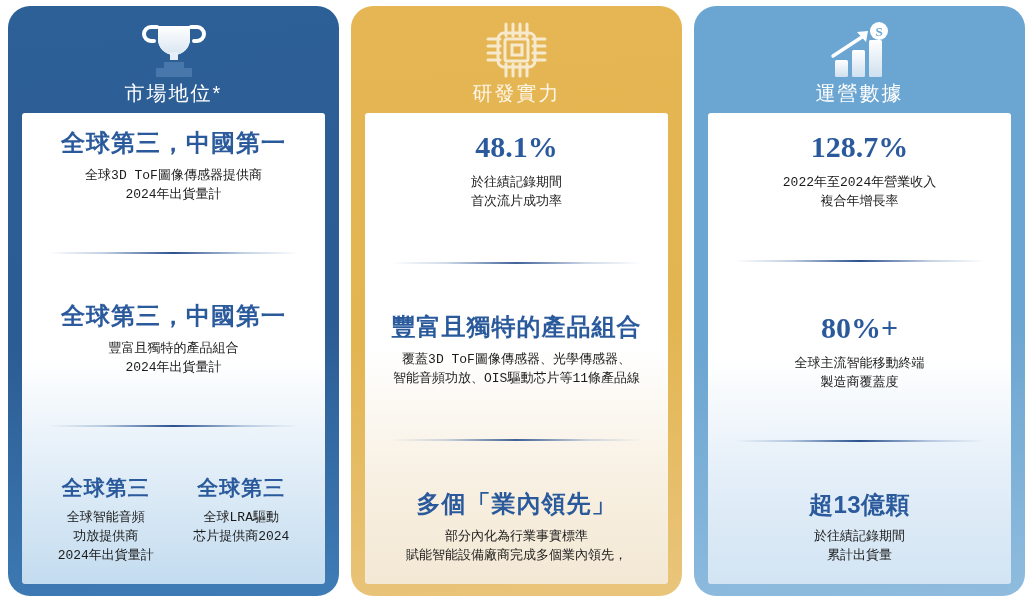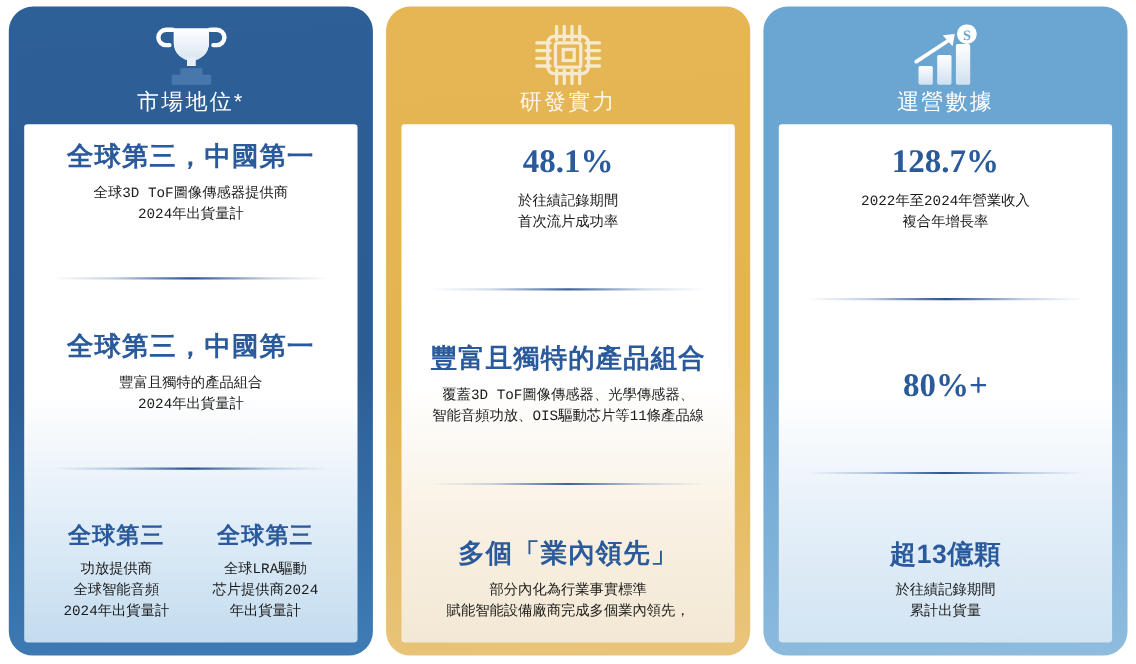--- a/index.html
+++ b/index.html
@@ -187,31 +187,30 @@
           <span>2024年出貨量計</span>
         </div>
       </div>
 
       <div class="divider"></div>
 
       <div class="split">
         <div class="stat">
           <div class="stat-head cjk">全球第三</div>
           <div class="stat-sub">
+            <span>全球智能音頻</span>
             <span>功放提供商</span>
-            <span>全球智能音頻</span>
             <span>2024年出貨量計</span>
           </div>
         </div>
         <div class="stat">
           <div class="stat-head cjk">全球第三</div>
           <div class="stat-sub">
             <span>全球LRA驅動</span>
             <span>芯片提供商2024</span>
-            <span>年出貨量計</span>
           </div>
         </div>
       </div>
 
     </div>
   </div>
 
   <div class="card gold">
     <div class="icon-wrap">
       <svg width="66" height="60" viewBox="0 0 66 60">
@@ -300,20 +299,24 @@
         <div class="stat-sub">
           <span>2022年至2024年營業收入</span>
           <span>複合年增長率</span>
         </div>
       </div>
 
       <div class="divider"></div>
 
       <div class="stat">
         <div class="stat-head num">80%+</div>
+        <div class="stat-sub">
+          <span>全球主流智能移動終端</span>
+          <span>製造商覆蓋度</span>
+        </div>
       </div>
 
       <div class="divider"></div>
 
       <div class="stat">
         <div class="stat-head mixed">超13億顆</div>
         <div class="stat-sub">
           <span>於往績記錄期間</span>
           <span>累計出貨量</span>
         </div>

